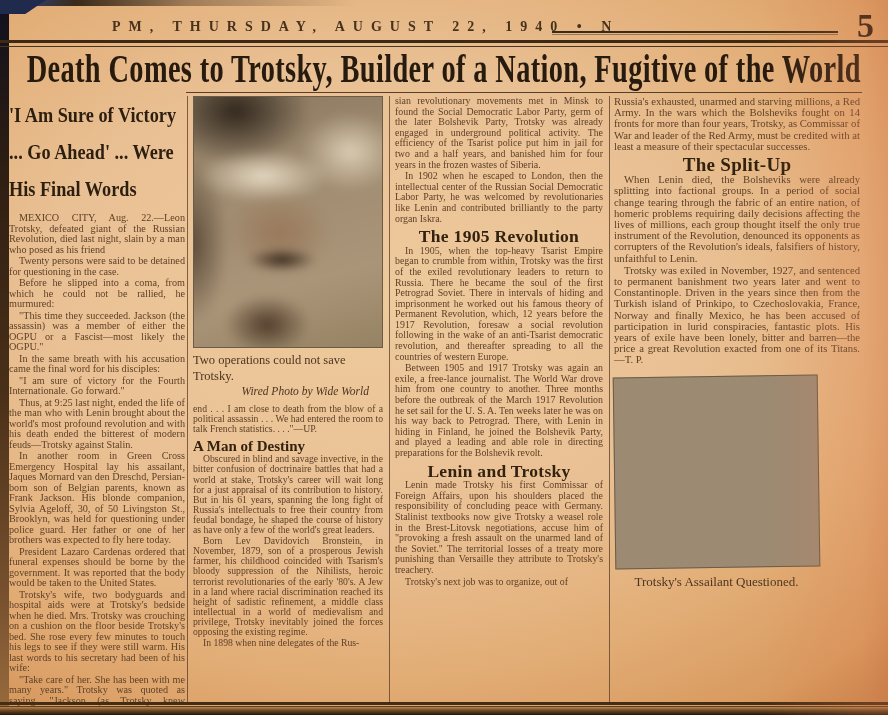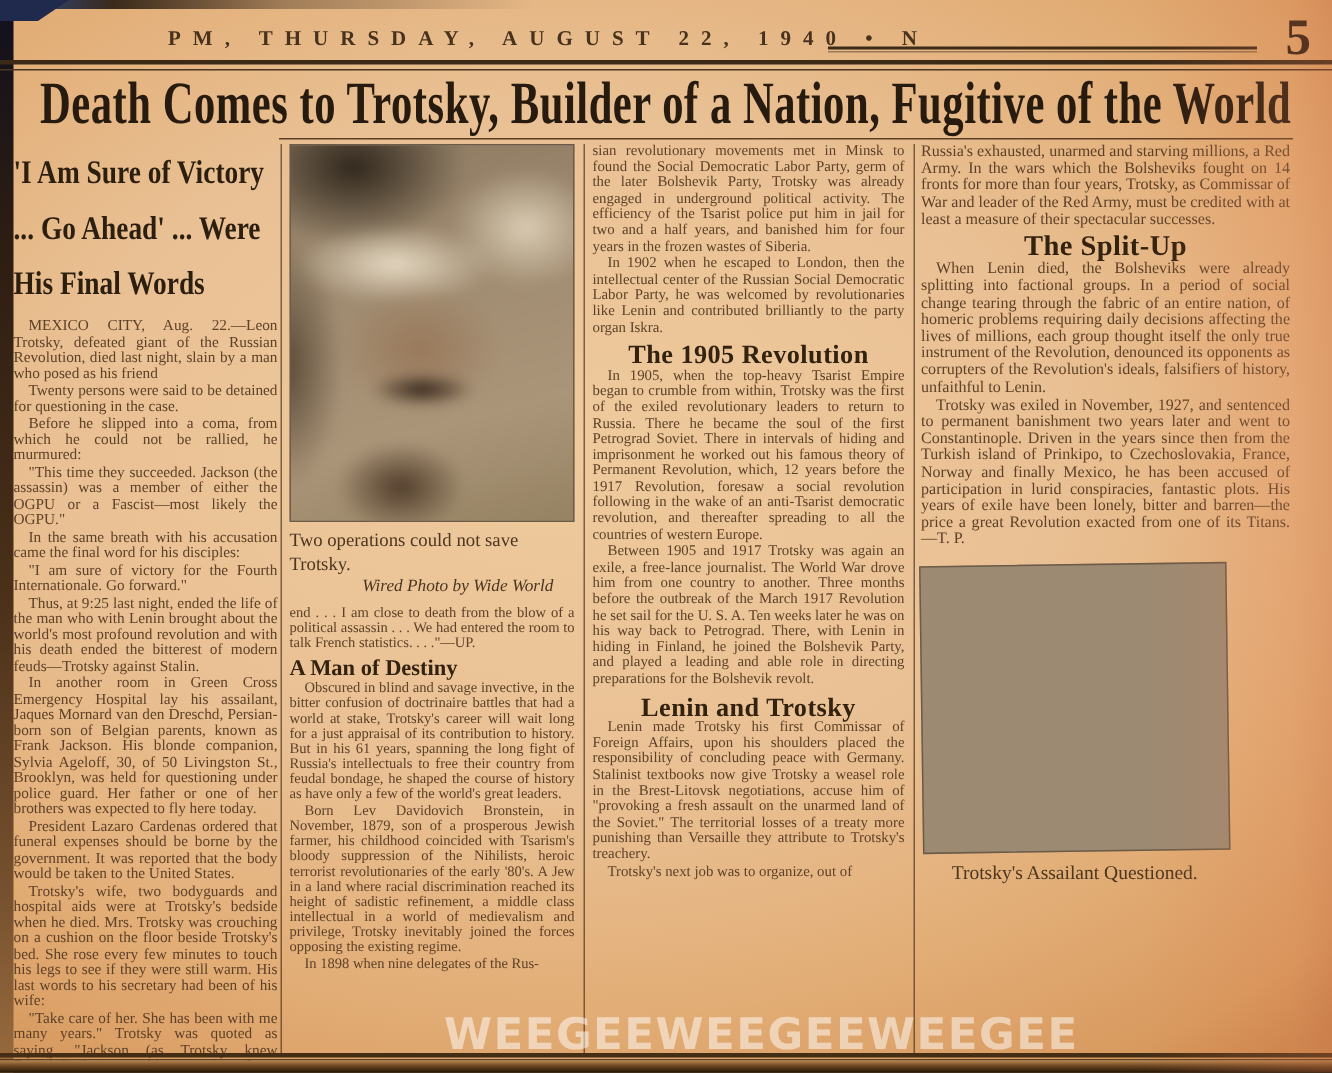--- a/index.html
+++ b/index.html
@@ -175,14 +175,13 @@
       </div>
     <div class="caption2">Trotsky's Assailant Questioned.</div>
   </div>
 
   <div class="bottom-rule"></div>
   <div class="bottom-strip"></div>
 
   <div class="tint-right"></div>
   <div class="vignette"></div>
 
-  <div class="watermark">WEEGEEWEEGEEWEEGEE</div>
 </div>
 
 </body></html>

